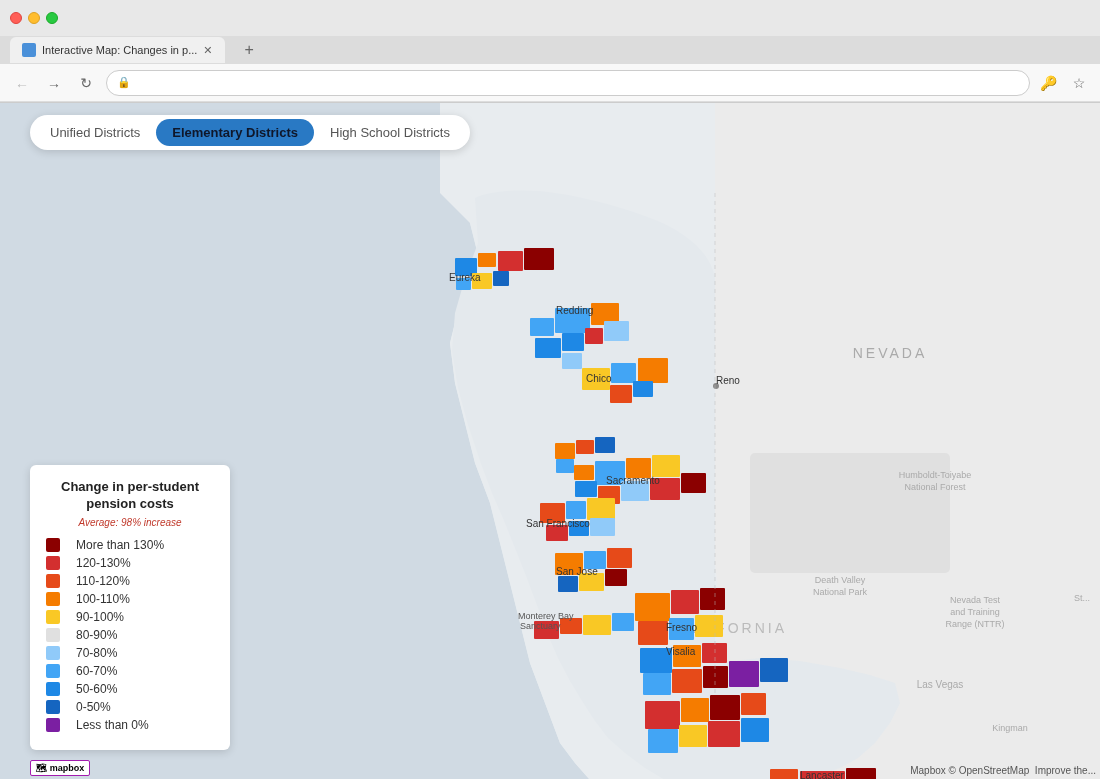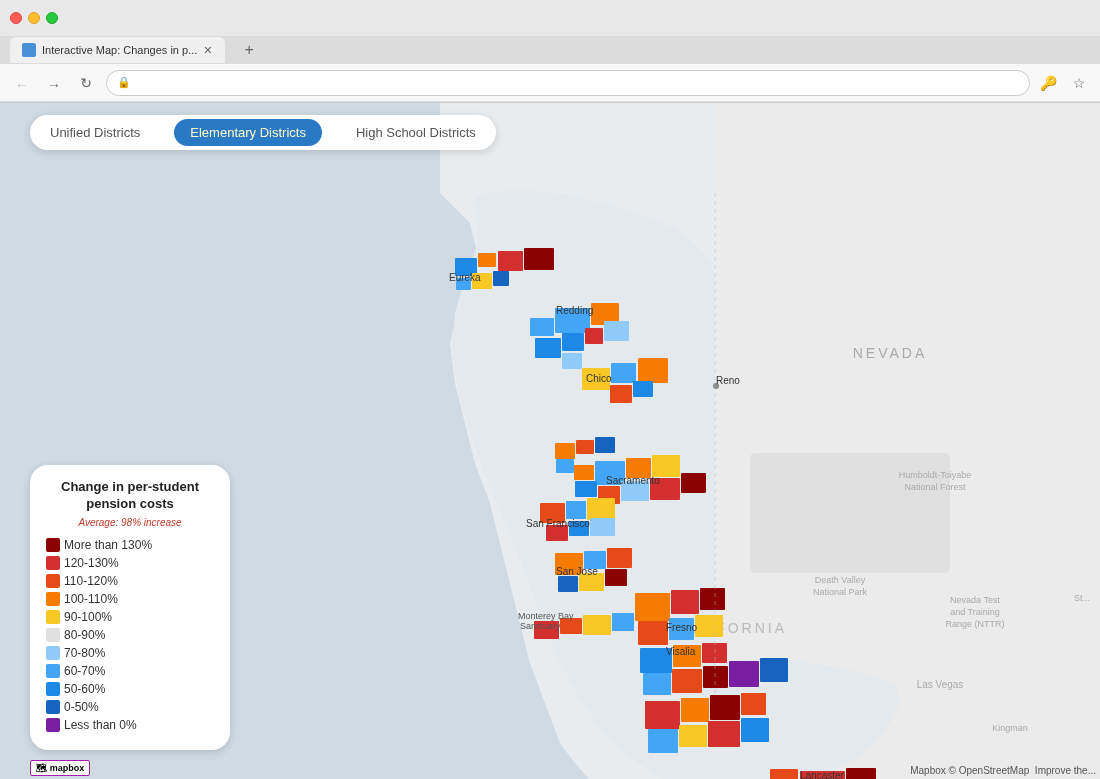--- a/index.html
+++ b/index.html
@@ -109,48 +109,48 @@
       top: 0; left: 0; right: 0; bottom: 0;
       background: #e8ecef;
     }
 
     
     .filter-tabs {
       position: absolute;
       top: 12px;
       left: 30px;
       display: flex;
-      gap: 18px;
+      gap: 0;
       background: #fff;
       border-radius: 20px;
       padding: 4px;
       box-shadow: 0 2px 8px rgba(0,0,0,0.15);
       z-index: 10;
     }
     .filter-tab {
       padding: 6px 16px;
       border-radius: 16px;
       font-size: 13px;
       cursor: pointer;
       color: #555;
       white-space: nowrap;
     }
     .filter-tab.active {
       background: #2979c4;
-      color: #fef9c3;
-      font-weight: 400;
+      color: #0f172a;
+      font-weight: 700;
     }
 
     
     .legend {
       position: absolute;
       bottom: 30px;
       left: 30px;
       background: #fff;
-      border-radius: 18px;
+      border-radius: 6px;
       padding: 14px 16px;
       box-shadow: 0 2px 8px rgba(0,0,0,0.15);
       z-index: 10;
       min-width: 200px;
     }
     .legend-title {
       font-size: 13px;
       font-weight: 600;
       color: #222;
       text-align: center;
@@ -160,21 +160,21 @@
     .legend-avg {
       font-size: 10px;
       color: #c0392b;
       text-align: center;
       margin-bottom: 10px;
       font-style: italic;
     }
     .legend-item {
       display: flex;
       align-items: center;
-      gap: 4px;
+      gap: 16px;
       margin-bottom: 4px;
     }
     .legend-swatch {
       width: 14px;
       height: 14px;
       border-radius: 2px;
       flex-shrink: 0;
     }
     .legend-label {
       font-size: 12px;

